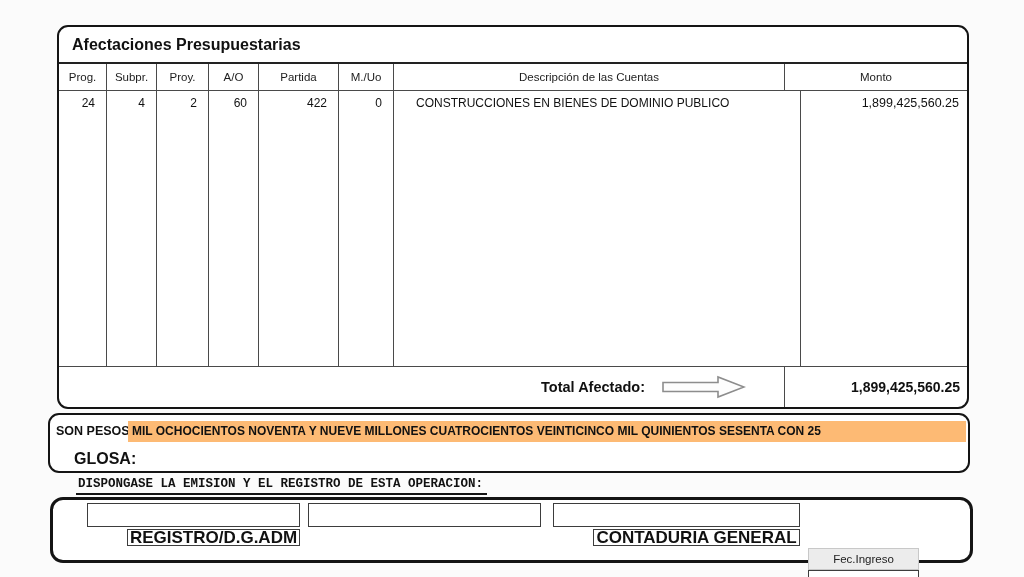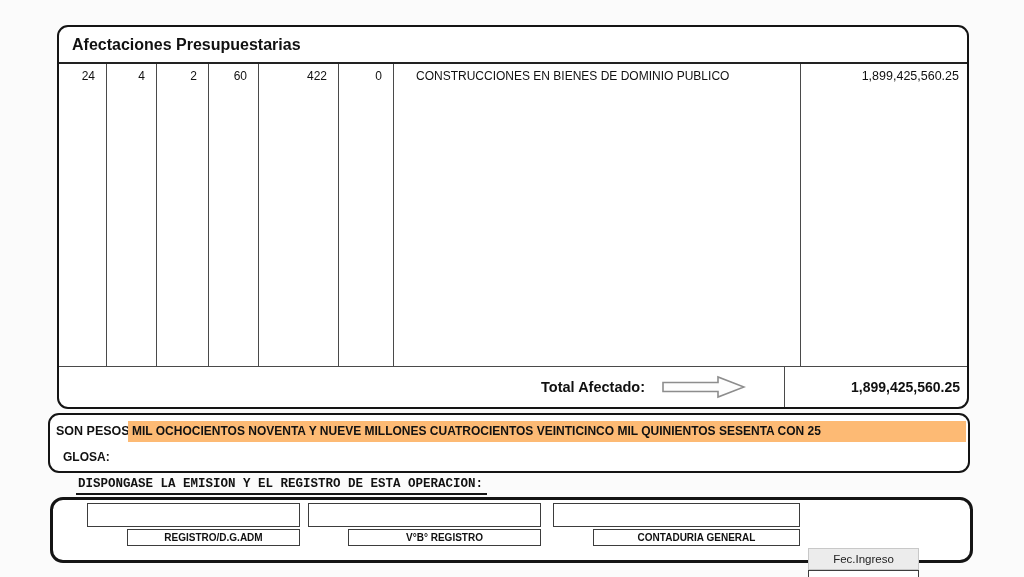--- a/index.html
+++ b/index.html
@@ -81,22 +81,22 @@
     background: #fff;
     border: 2.5px solid #141414;
     border-radius: 11px;
     overflow: hidden;
   }
   .pesos-label {
     position: absolute; left: 6px; top: 9px;
     font-size: 12.5px; font-weight: bold; white-space: nowrap;
   }
   .glosa-label {
-    position: absolute; left: 13px; top: 35px;
-    font-size: 12px; font-weight: bold; white-space: nowrap;
+    position: absolute; left: 24px; top: 35px;
+    font-size: 16px; font-weight: bold; white-space: nowrap;
   }
   .hl-bar {
     position: absolute; left: 78px; right: 2px; height: 21px;
     background: #fdba74;
     font-size: 12px; font-weight: bold;
     line-height: 21px; padding-left: 4px;
     white-space: nowrap; overflow: hidden;
   }
   .hl-pesos { top: 6px; }
   .hl-glosa { top: 32px; }
@@ -124,21 +124,21 @@
   .sig-2 { left: 255px; width: 233px; }
   .sig-3 { left: 500px; width: 247px; }
   .sig-blank {
     position: absolute; top: 3px; left: 0; right: 0; height: 24px;
     border: 1.4px solid #3d3d3d; background: #fff;
   }
   .sig-label {
     position: absolute; top: 29px; left: 0; right: 0; height: 17px;
     border: 1.4px solid #3d3d3d;
     display: flex; align-items: center; justify-content: center;
-    font-size: 10px; font-weight: bold; white-space: nowrap; margin-left: 40px;
+    font-size: 17px; font-weight: bold; white-space: nowrap; margin-left: 40px;
   }
   .fec-area { position: absolute; left: 755px; top: 0; width: 111px; height: 100%; margin-top: 44px; }
   .fec-header {
     position: absolute; top: 4px; left: 0; right: 0; height: 22px;
     background: #ececec; border: 1px solid #c8c8c8;
     display: flex; align-items: center; justify-content: center;
     font-size: 11.5px; color: #222; white-space: nowrap;
   }
   .fec-date {
     position: absolute; top: 26px; left: 0; right: 0; height: 31px;
@@ -147,20 +147,30 @@
     font-size: 13px; font-weight: bold; white-space: nowrap;
   }
 </style>
 </head>
 <body>
 
 <div class="main-box">
 
   <div class="title-row">Afectaciones Presupuestarias</div>
 
+  <div class="hdr-row">
+    <div class="cell c-prog">Prog.</div>
+    <div class="cell c-subpr">Subpr.</div>
+    <div class="cell c-proy">Proy.</div>
+    <div class="cell c-ao">A/O</div>
+    <div class="cell c-partida">Partida</div>
+    <div class="cell c-muo">M./Uo</div>
+    <div class="cell c-desc">Descripción de las Cuentas</div>
+    <div class="cell c-monto">Monto</div>
+  </div>
 
   <div class="body-row">
     <div class="cell c-prog num">24</div>
     <div class="cell c-subpr num">4</div>
     <div class="cell c-proy num">2</div>
     <div class="cell c-ao num">60</div>
     <div class="cell c-partida num">422</div>
     <div class="cell c-muo num">0</div>
     <div class="cell c-desc">CONSTRUCCIONES EN BIENES DE DOMINIO PUBLICO</div>
     <div class="cell c-monto">1,899,425,560.25</div>
@@ -189,21 +199,20 @@
 
 <div class="sig-box">
 
   <div class="sig-area sig-1">
     <div class="sig-blank"></div>
     <div class="sig-label">REGISTRO/D.G.ADM</div>
   </div>
 
   <div class="sig-area sig-2">
     <div class="sig-blank"></div>
-    <div class="sig-label">V°B° REGISTRO</div>
   </div>
 
   <div class="sig-area sig-3">
     <div class="sig-blank"></div>
     <div class="sig-label">CONTADURIA GENERAL</div>
   </div>
 
   <div class="fec-area">
     <div class="fec-header">Fec.Ingreso</div>
     <div class="fec-date">04/02/2026</div>

